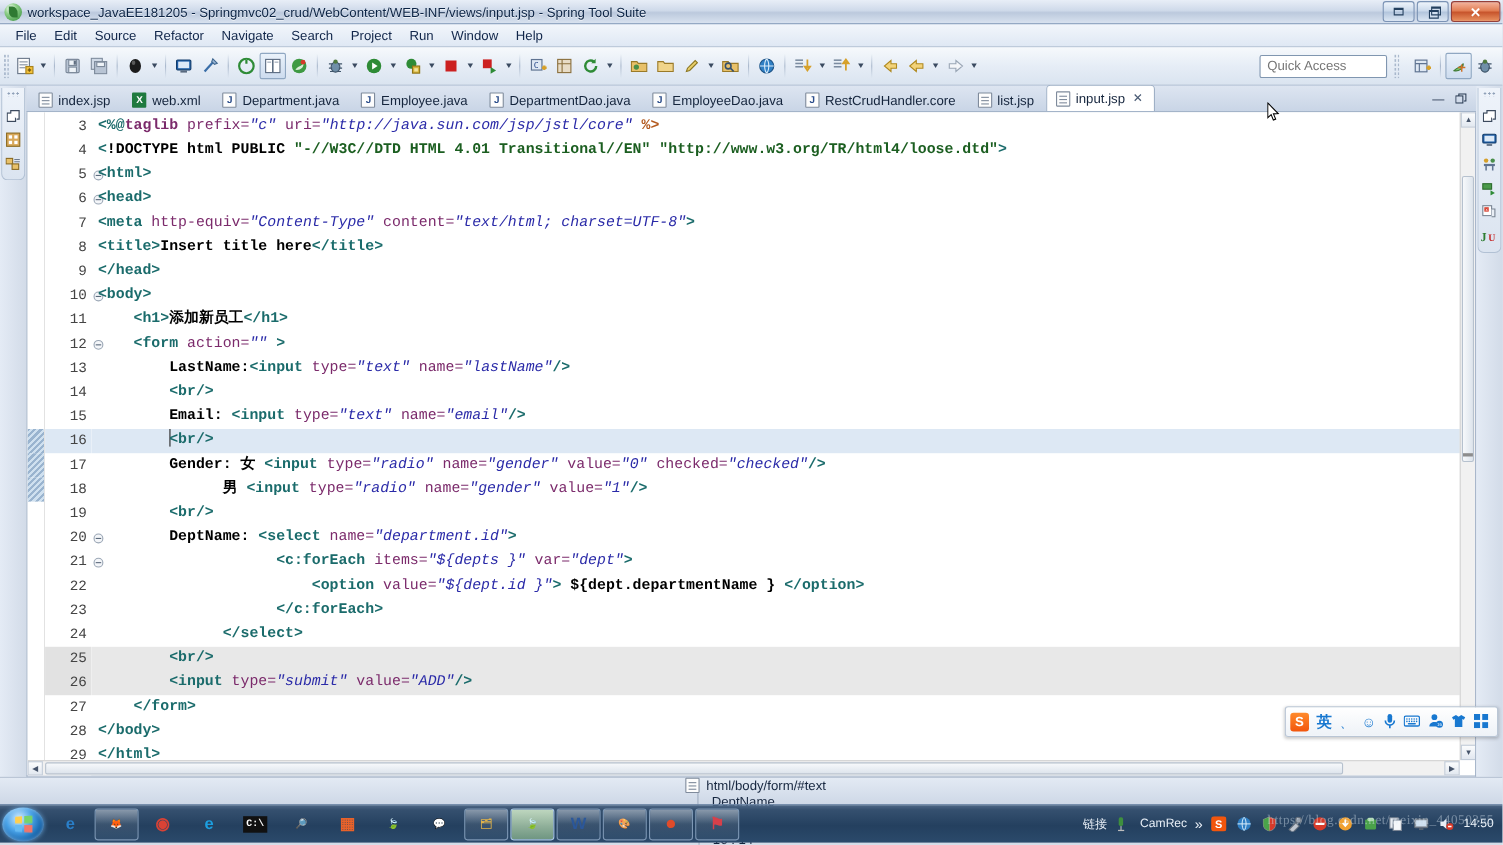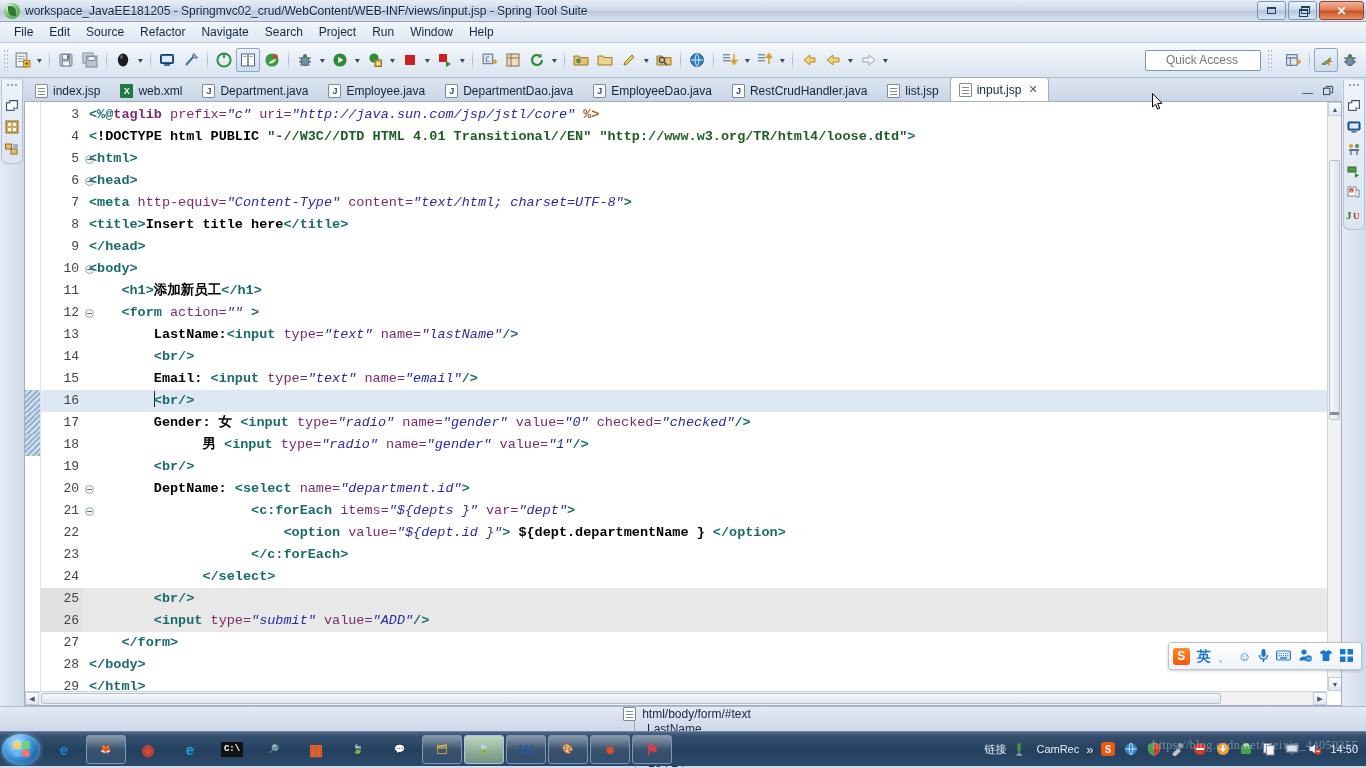--- a/index.html
+++ b/index.html
@@ -89,21 +89,21 @@
   .tb-btn.framed { border: 1px solid #8fa7c2; background: linear-gradient(to bottom,#eaf2fb,#cddcef); }
   .tb-arrow {
     width: 11px; height: 24px; display: flex; align-items: center; justify-content: center;
     font-size: 7px; color: #3a4a60; flex: none;
   }
   .tb-arrow::after { content: "▼"; transform: scaleX(1.2); }
   .qa-wrap { position: absolute; right: 92px; top: 6px; display: flex; align-items: center; }
   .quick-access {
     width: 116px; height: 21px; border: 1px solid #8096b0;
     background: #fff; border-radius: 2px;
-    font-size: 12px; color: #25334a; padding: 2px 20px; line-height: 16px;
+    font-size: 12px; color: #25334a; padding: 2px 6px; line-height: 16px;
   }
   .tb-right { position: absolute; right: 4px; top: 5px; display: flex; align-items: center; }
 
   
   .body-area { position: relative; height: 628px; background: #d4dce8; display: flex; }
 
   .left-rail, .right-rail {
     width: 24px; background: linear-gradient(to right,#e4ebf5,#d2dbe8);
     padding-top: 2px; position: relative;
   }
@@ -662,21 +662,21 @@
             <div class="tab">
               <span class="tab-ic ic-java">J</span>
               <span>DepartmentDao.java</span>
             </div>
             <div class="tab">
               <span class="tab-ic ic-java">J</span>
               <span>EmployeeDao.java</span>
             </div>
             <div class="tab">
               <span class="tab-ic ic-java">J</span>
-              <span>RestCrudHandler.java</span>
+              <span>RestCrudHandler.core</span>
             </div>
             <div class="tab">
               <span class="tab-ic ic-doc"></span>
               <span>list.jsp</span>
             </div>
             <div class="tab active">
               <span class="tab-ic ic-doc"></span>
               <span>input.jsp</span>
               <span class="tab-close">✕</span>
             </div>
@@ -868,21 +868,21 @@
     </div>
   </div>
 
   <div class="statusbar">
     <div class="sb-left">
       <span class="tab-ic ic-doc"></span>
       <span>html/body/form/#text</span>
     </div>
     <div style="flex:1"></div>
     <div class="sb-cell" style="width:108px"></div>
-    <div class="sb-cell" style="width:98px">LastName</div>
+    <div class="sb-cell" style="width:98px">DeptName</div>
     <div class="sb-cell" style="width:112px">Suite Insert</div>
     <div class="sb-cell" style="width:96px">16 : 14</div>
     <div class="sb-dots"></div>
     <div style="width:120px"></div>
   </div>
 
   <div class="taskbar">
     <div class="start-orb"></div>
     <div id="tasks" style="display:flex; align-items:center;">
         <div class="tb-task">

